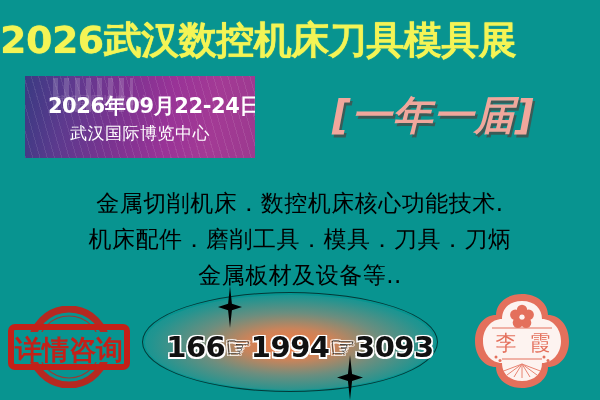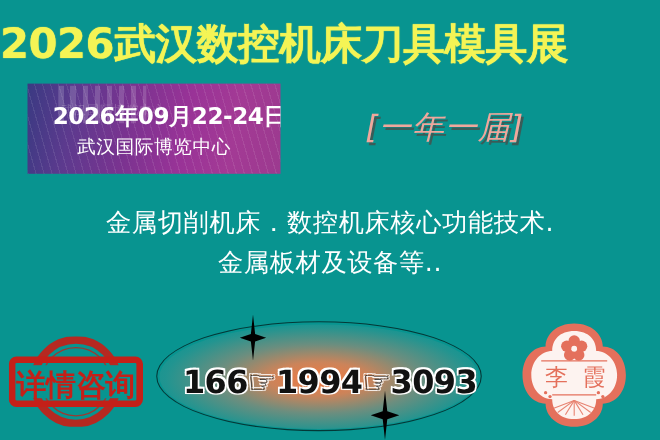--- a/index.html
+++ b/index.html
@@ -106,40 +106,40 @@
     font-weight: 400;
     letter-spacing: 0.5px;
     white-space: nowrap;
   }
 
   
   #annual-tag {
     position: absolute;
     left: 332px;
     top: 96px;
-    font-size: 29px;
+    font-size: 40px;
     line-height: 38px;
-    font-weight: 400;
+    font-weight: 700;
     font-style: italic;
     color: #f0a79c;
     letter-spacing: 1px;
     white-space: nowrap;
     text-shadow: 2px 3px 0 rgba(120,25,20,0.45);
   }
 
   
   #body-lines {
     position: absolute;
     left: 0;
     top: 185px;
     width: 600px;
     text-align: center;
   }
   .body-line {
-    color: #ffffff;
+    color: #000000;
     font-size: 23px;
     line-height: 36px;
     font-weight: 500;
     letter-spacing: 0.5px;
     white-space: nowrap;
   }
 
   
   #phone-glow {
     position: absolute;
@@ -237,20 +237,21 @@
     <div id="date-panel-bars"></div>
     <div id="date-panel-ghost" class="nosel">武汉国际博览中心</div>
     <div id="date-line" class="nosel">2026年09月22-24日</div>
     <div id="venue-line" class="nosel">武汉国际博览中心</div>
   </div>
 
   <div id="annual-tag" class="nosel">[一年一届]</div>
 
   <div id="body-lines">
     <div class="body-line nosel">金属切削机床．数控机床核心功能技术.</div>
+    <div class="body-line nosel">机床配件．磨削工具．模具．刀具．刀炳</div>
     <div class="body-line nosel">金属板材及设备等..</div>
   </div>
 
   <div id="phone-glow"></div>
   <div id="phone-ellipse"></div>
   <div class="sparkle" id="sparkle-top"></div>
   <div class="sparkle" id="sparkle-bottom"></div>
 
   <div id="phone-number" class="nosel">166☞1994☞3093</div>
 

